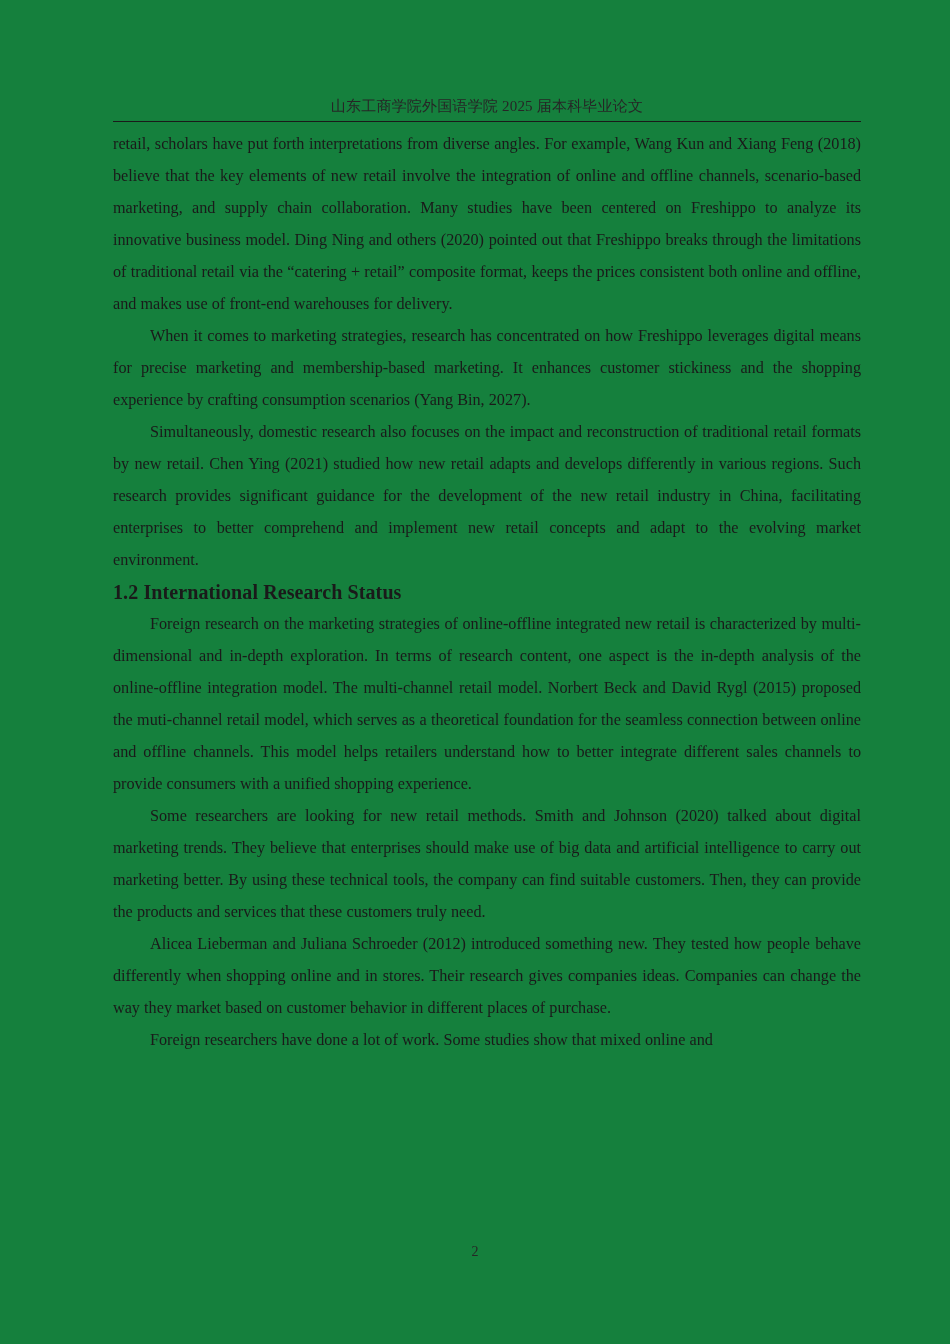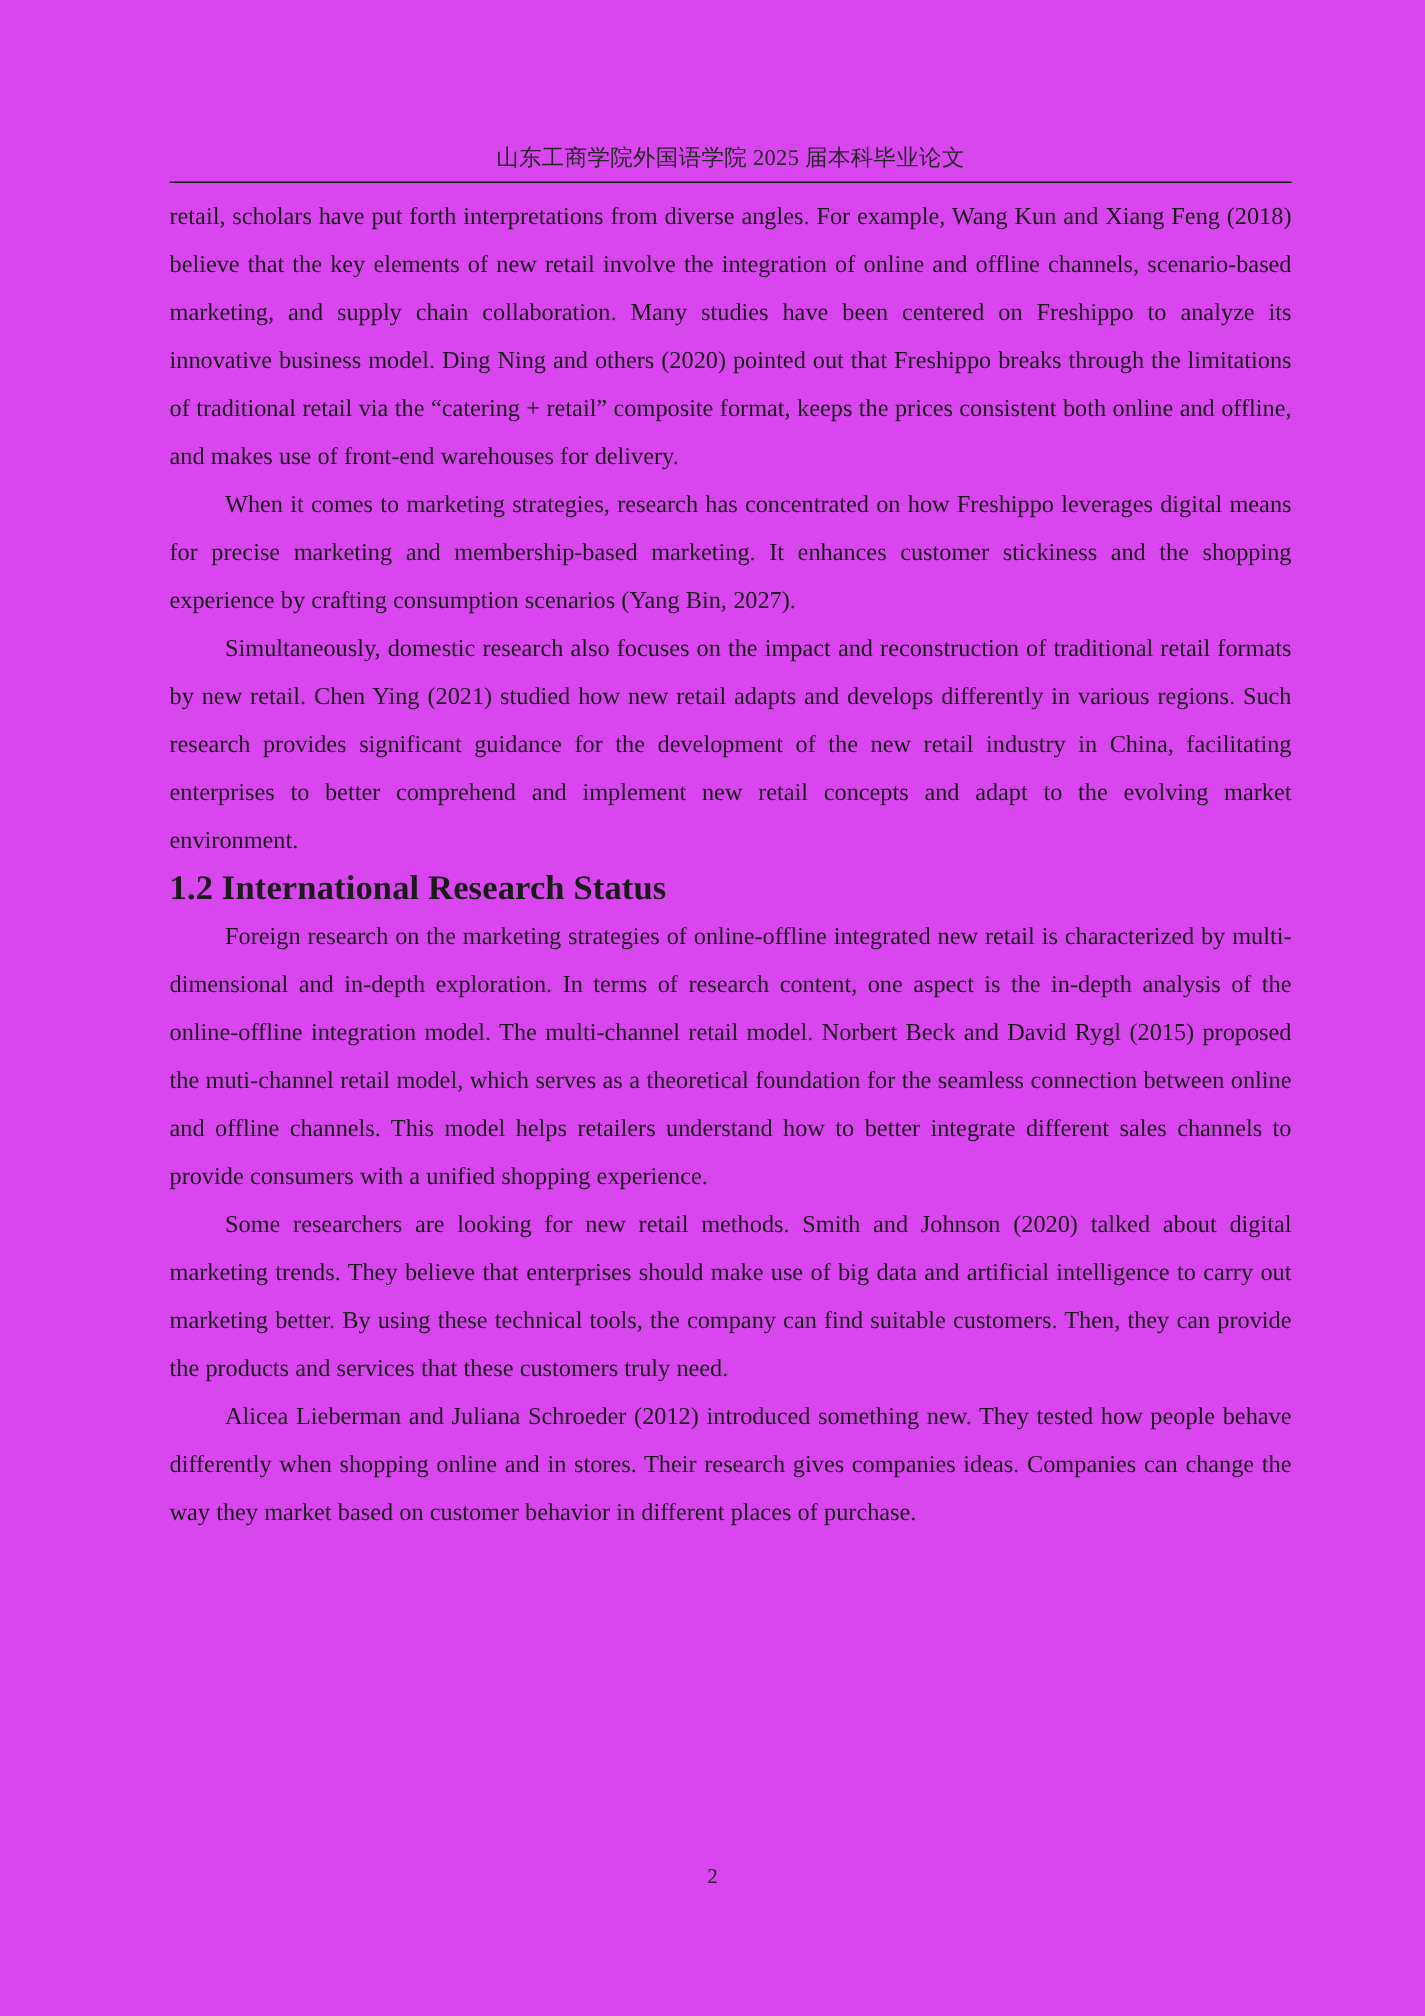--- a/index.html
+++ b/index.html
@@ -4,21 +4,21 @@
 <style>
   html, body {
     margin: 0;
     padding: 0;
     background: #ffffff;
   }
   .page {
     position: relative;
     width: 950px;
     height: 1344px;
-    background: #d946ef;
+    background: #15803d;
     overflow: hidden;
     font-family: "Liberation Serif", "DejaVu Serif", serif;
     color: #1a1a1a;
   }
 
   
   .page-header {
     position: absolute;
     left: 113px;
     top: 96px;
@@ -57,21 +57,21 @@
     text-justify: inter-word;
     text-indent: 37px;
     hyphens: none;
     word-spacing: 0.1px;
   }
   .para.no-indent {
     text-indent: 0;
   }
   .heading2 {
     margin: 0;
-    font-size: 23px;
+    font-size: 20px;
     line-height: 32px;
     font-weight: bold;
     text-indent: 0;
     text-align: left;
     letter-spacing: 0.1px;
   }
 
   
   .para.partial {
     text-align: justify;
@@ -108,18 +108,19 @@
     <p class="para">Simultaneously, domestic research also focuses on the impact and reconstruction of traditional retail formats by new retail. Chen Ying (2021) studied how new retail adapts and develops differently in various regions. Such research provides significant guidance for the development of the new retail industry in China, facilitating enterprises to better comprehend and implement new retail concepts and adapt to the evolving market environment.</p>
 
     <h2 class="heading2">1.2 International Research Status</h2>
 
     <p class="para">Foreign research on the marketing strategies of online-offline integrated new retail is characterized by multi-dimensional and in-depth exploration. In terms of research content, one aspect is the in-depth analysis of the online-offline integration model. The multi-channel retail model. Norbert Beck and David Rygl (2015) proposed the muti-channel retail model, which serves as a theoretical foundation for the seamless connection between online and offline channels. This model helps retailers understand how to better integrate different sales channels to provide consumers with a unified shopping experience.</p>
 
     <p class="para">Some researchers are looking for new retail methods. Smith and Johnson (2020) talked about digital marketing trends. They believe that enterprises should make use of big data and artificial intelligence to carry out marketing better. By using these technical tools, the company can find suitable customers. Then, they can provide the products and services that these customers truly need.</p>
 
     <p class="para">Alicea Lieberman and Juliana Schroeder (2012) introduced something new. They tested how people behave differently when shopping online and in stores. Their research gives companies ideas. Companies can change the way they market based on customer behavior in different places of purchase.</p>
 
+    <p class="para partial">Foreign researchers have done a lot of work. Some studies show that mixed online and</p>
 
   </div>
 
   <div class="page-number">2</div>
 
 </div>
 
 </body></html>

